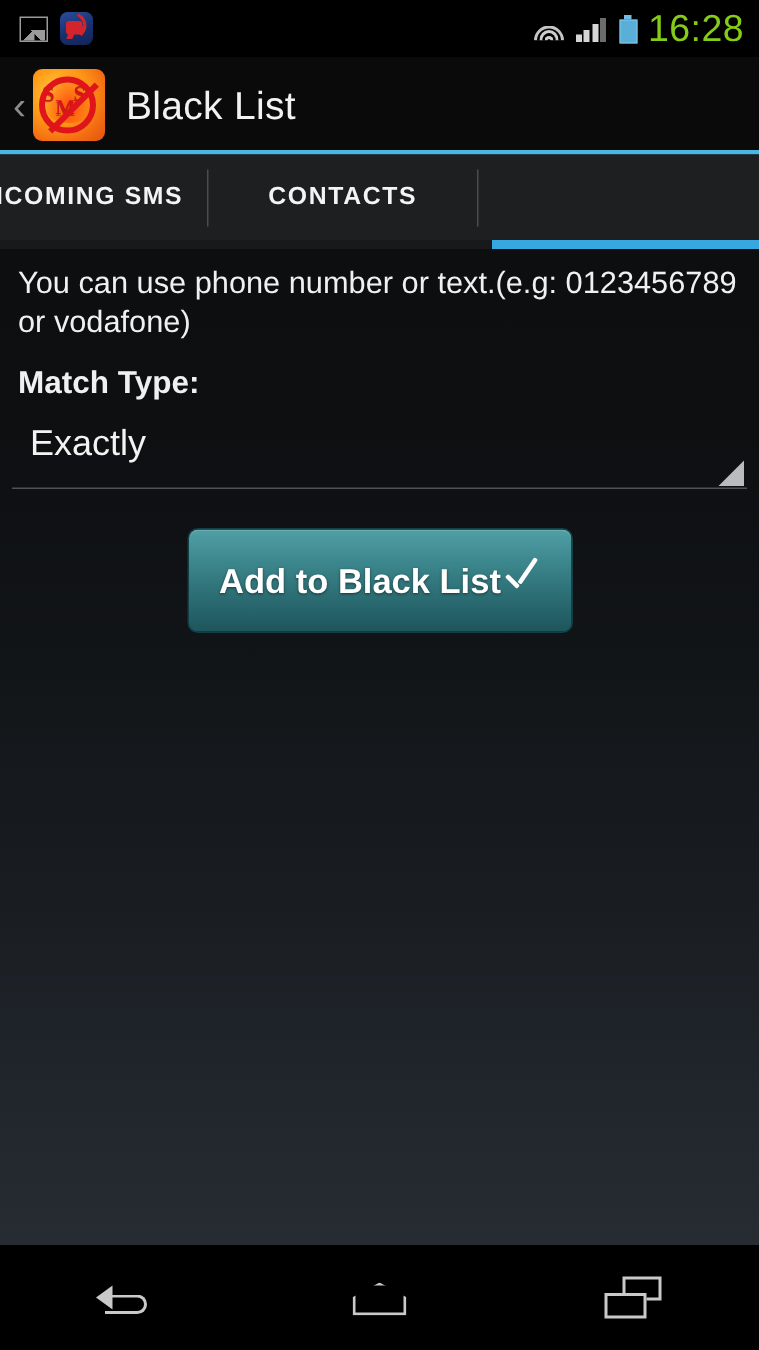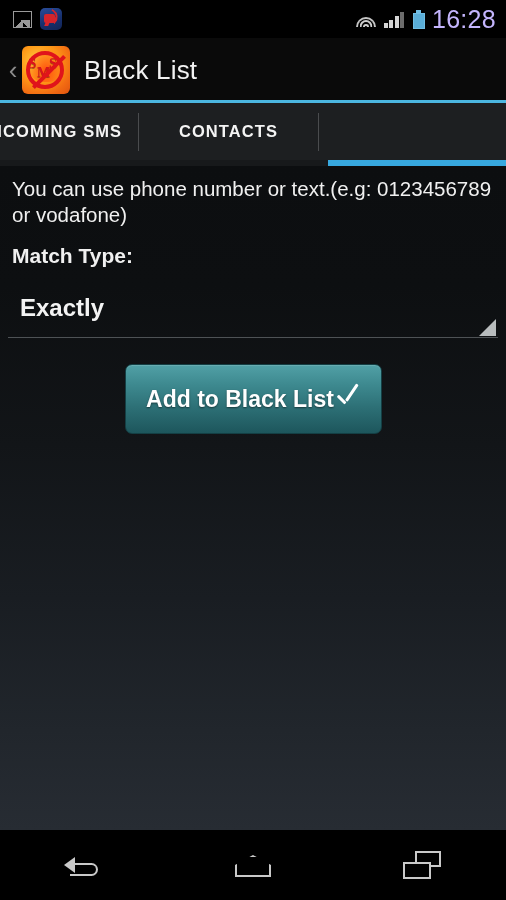--- a/index.html
+++ b/index.html
@@ -82,21 +82,21 @@
   .icon-battery { width:12px; height:19px; position:relative; }
   .icon-battery .body {
     position:absolute; bottom:0; left:0; width:12px; height:16px;
     background:#5aaed8; border:1px solid #6fbde4;
   }
   .icon-battery .cap {
     position:absolute; top:0; left:3.5px; width:5px; height:3px; background:#6fbde4;
   }
 
   .clock {
-    color:#c4b5fd; font-size:25px; letter-spacing:.3px;
+    color:#84cc16; font-size:25px; letter-spacing:.3px;
     font-family:"Liberation Sans", sans-serif;
   }
 
   
   .actionbar {
     position:absolute; top:38px; left:0;
     width:506px; height:64px;
     background:#0a0a0a;
     display:flex; align-items:center;
   }
@@ -200,21 +200,21 @@
     content:""; position:absolute; width:3px; height:9px; background:#2fa4dc; bottom:0;
   }
   .field-underline:before { left:0; }
   .field-underline:after  { right:0; }
 
   .match-label {
     color:#f0f0f0; font-size:21px; padding:16px 0 0 4px;font-weight:bold;
   }
 
   .spinner {
-    position:relative; margin-top:24px; height:46px; cursor:pointer;font-weight:bold;
+    position:relative; margin-top:12px; height:46px; cursor:pointer;
   }
   .spinner-value {
     color:#f3f3f3; font-size:24px; padding-left:12px; padding-top:2px;
   }
   .spinner-underline {
     position:absolute; left:0; right:0; bottom:0; height:1px; background:#4e5255;
   }
   .spinner-arrow {
     position:absolute; right:2px; bottom:2px;
     width:0; height:0;

